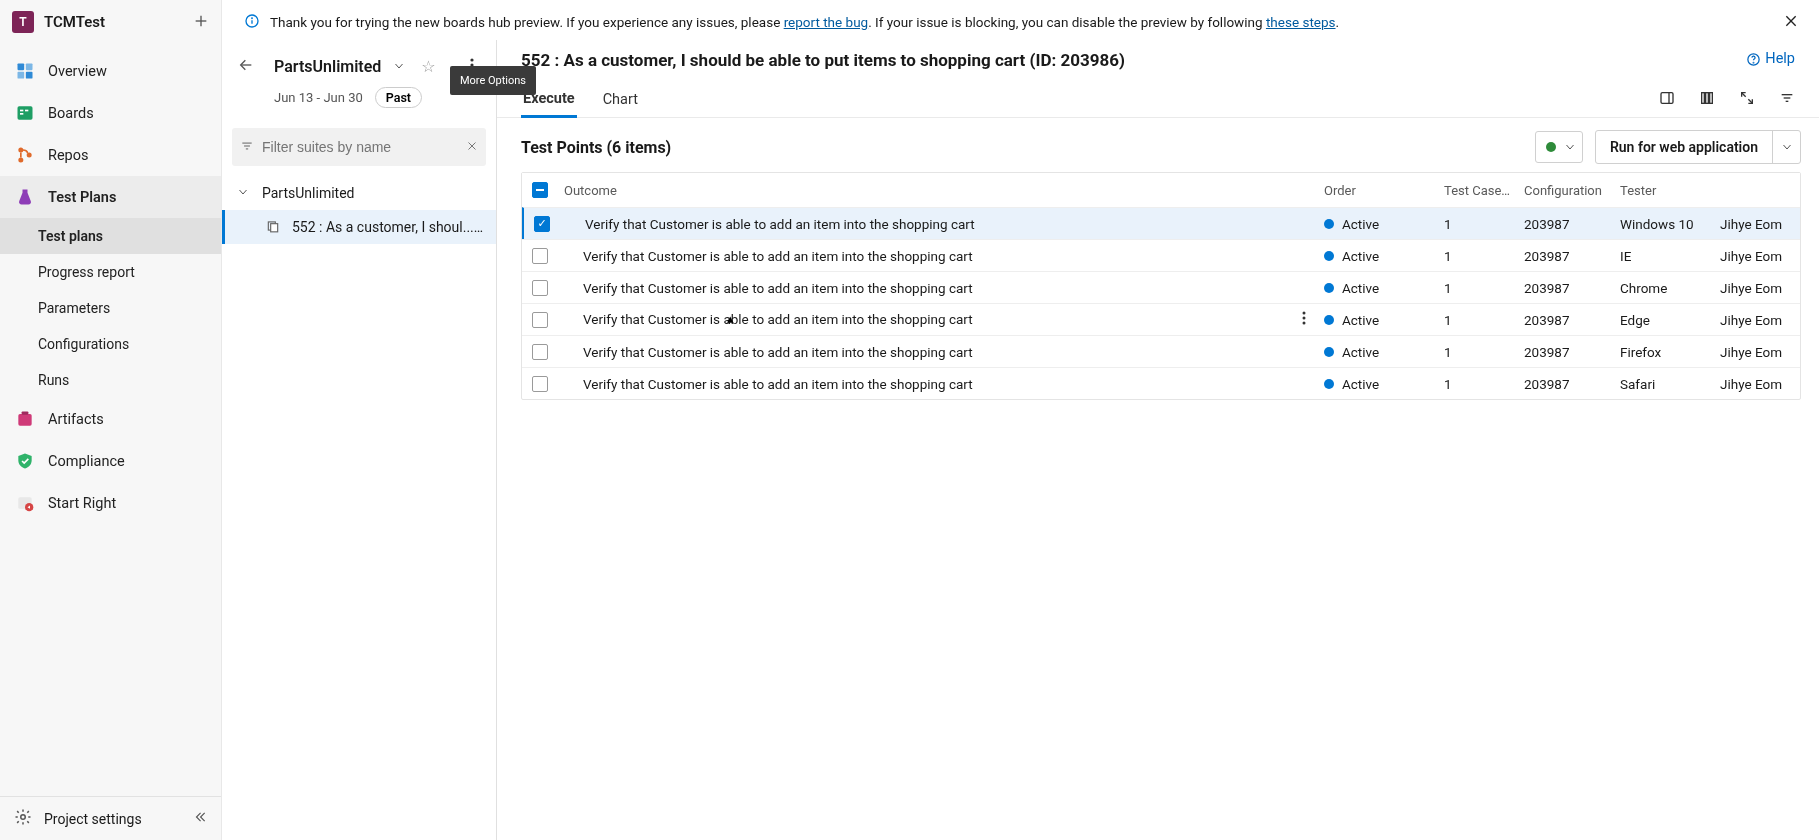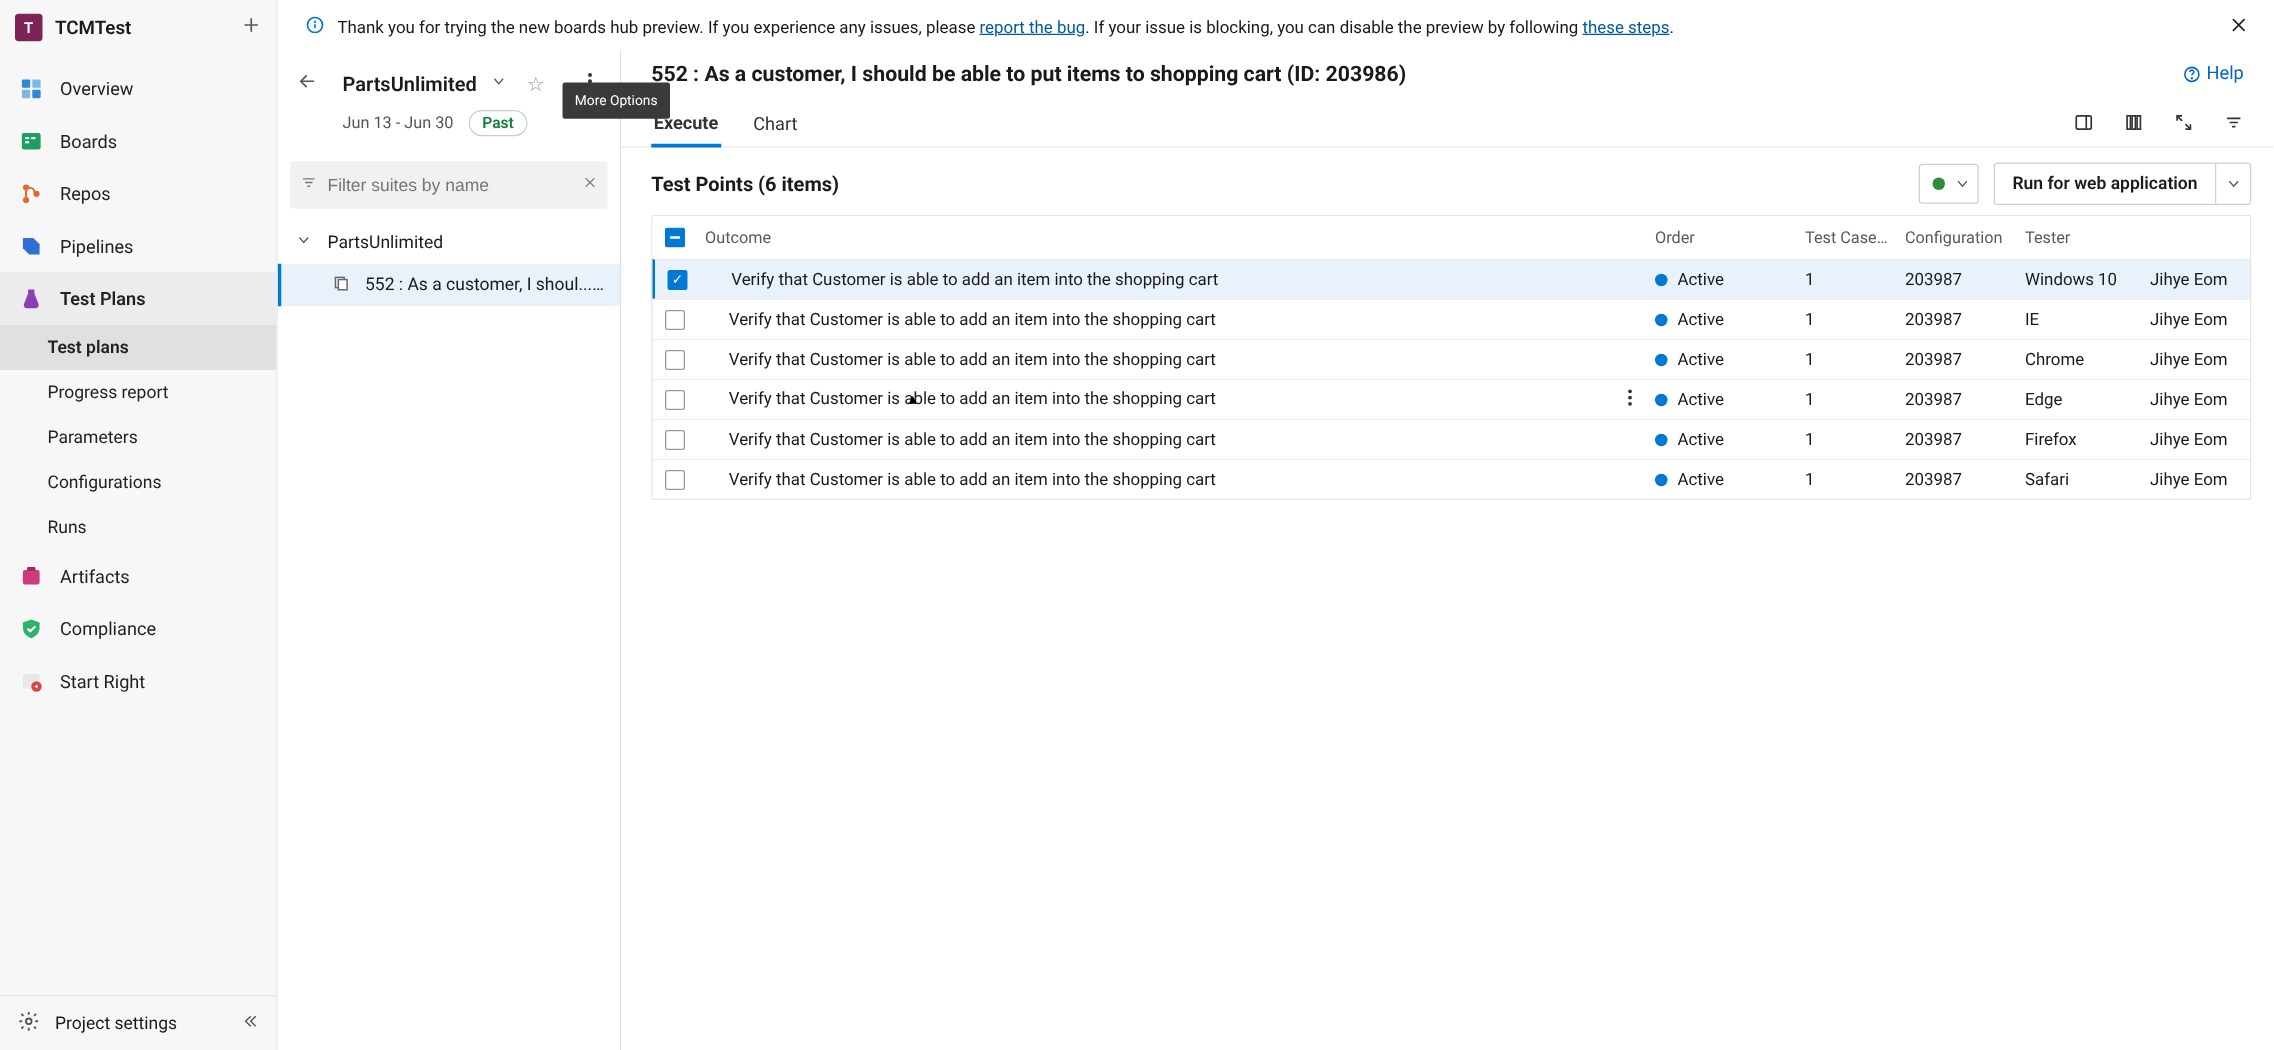--- a/index.html
+++ b/index.html
@@ -87,21 +87,21 @@
   .plan-row1 { display: flex; align-items: center; gap: 8px; }
   .back-arrow { color: #555; cursor: pointer; padding-right: 12px; }
   .plan-name { font-weight: 600; font-size: 16px; }
   .plan-chevron { color: #555; cursor: pointer; padding: 2px 4px; }
   .plan-star { color: #999; cursor: pointer; font-size: 16px; padding: 0 4px; }
   .plan-more { color: #444; cursor: pointer; padding: 4px 6px; margin-left: auto; }
   .plan-row2 { display: flex; align-items: center; gap: 12px; padding: 8px 0 10px 36px; font-size: 13px; color: #555; }
   .past-pill {
     display: inline-flex; align-items: center;
     border: 1px solid #ccc; border-radius: 12px;
-    padding: 2px 10px; font-size: 12.5px; font-weight: 600; color: #15803d;
+    padding: 2px 10px; font-size: 12.5px; font-weight: 600; color: #000000;
   }
   .more-tooltip {
     position: absolute; right: -40px; top: 22px;
     background: #3a3a3a; color: #fff;
     font-size: 11px; padding: 8px 10px; border-radius: 2px;
     white-space: nowrap;
     z-index: 10;
   }
 
   .suites-toolbar {
@@ -290,28 +290,20 @@
         <span class="nav-icon">
           <svg viewBox="0 0 24 24" fill="#e06a2b">
               <circle cx="7" cy="6" r="3"></circle>
               <circle cx="7" cy="18" r="3"></circle>
               <circle cx="17" cy="12" r="3"></circle>
               <path d="M7 9v6M9 6c4 0 6 2 6 4" stroke="#e06a2b" stroke-width="2" fill="none"></path>
             </svg>
         </span>
         <span>Repos</span>
       </div>
-      <div class="nav-item">
-        <span class="nav-icon">
-          <svg viewBox="0 0 24 24" fill="#2f6fd6">
-              <path d="M4 4h10l6 6v10H10L4 14z"></path>
-            </svg>
-        </span>
-        <span>Pipelines</span>
-      </div>
 
       <div class="nav-item active">
         <span class="nav-icon">
           <svg viewBox="0 0 24 24" fill="#8e3db7">
               <path d="M9 3h6v4l4 10a3 3 0 0 1-3 4H8a3 3 0 0 1-3-4l4-10z"></path>
             </svg>
         </span>
         <span>Test Plans</span>
       </div>
       <div class="nav-item sub active">

